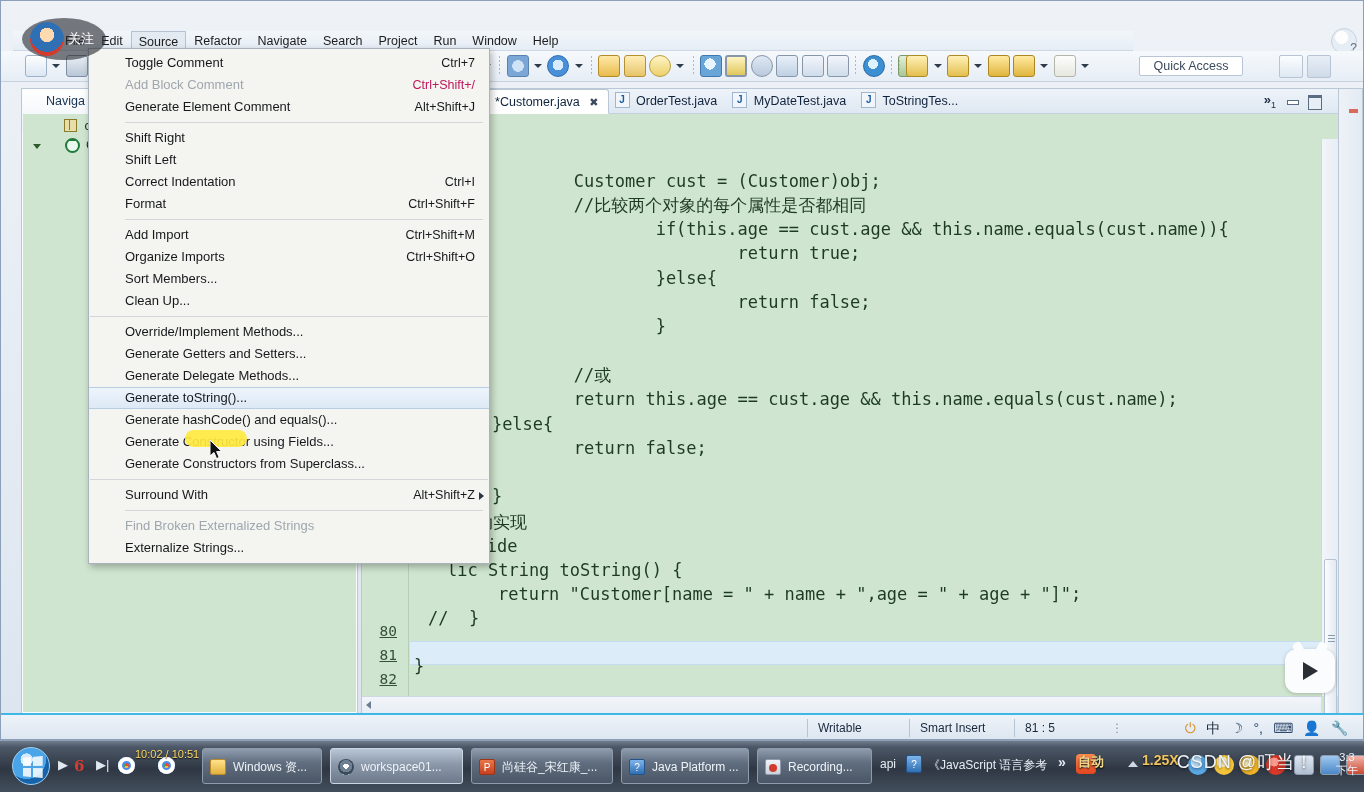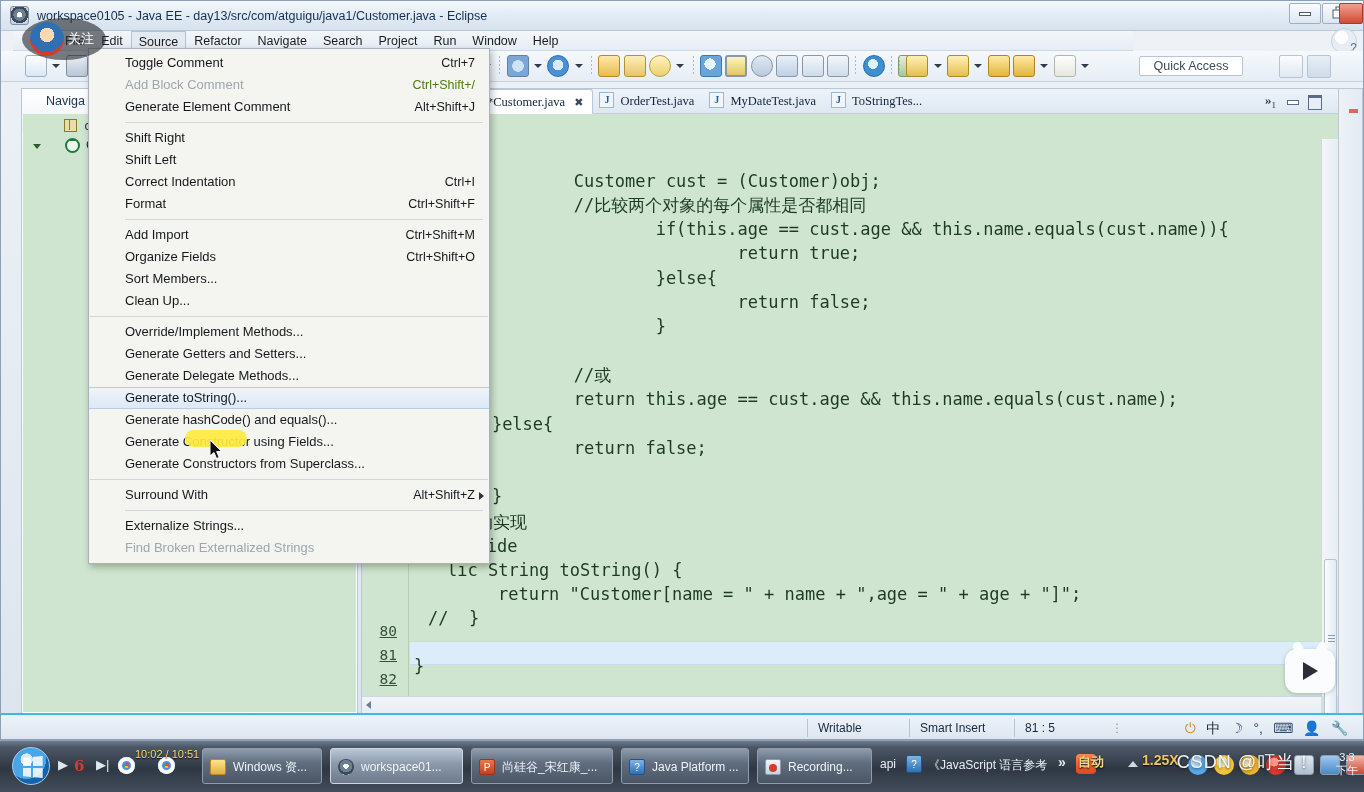--- a/index.html
+++ b/index.html
@@ -140,21 +140,20 @@
 
   
   #editor-area {
     position:absolute; left:360px; top:87px; right:24px; height:626px;
     background:#ffffff; border:1px solid #b9c7d6;
   }
   #tabstrip {
     position:absolute; left:0; top:0; right:0; height:25px;
     background:linear-gradient(#eef3f9,#dfe8f2);
     border-bottom:1px solid #c3cfdc;
-    font-family:Liberation Serif, serif;
   }
   .etab {
     float:left; height:25px; line-height:25px; padding:0 9px 0 6px;
     font-size:12.5px; color:#10233c; white-space:nowrap; position:relative;
   }
   .etab.active { background:#ffffff; border:1px solid #b9c7d6; border-bottom:1px solid #fff; border-radius:3px 3px 0 0; }
   .etab .ficon { display:inline-block; width:14px; height:14px; vertical-align:-3px; margin-right:4px; position:relative;}
   .ficon.java:after{ content:"J"; position:absolute; left:0; top:-2px; width:13px; height:14px;
     font-size:10px; font-weight:bold; color:#1b5ea8; text-align:center; line-height:14px;
     background:#f2f6fb; border:1px solid #9fb6d1;}
@@ -334,21 +333,21 @@
     padding:0 14px 0 36px; font-size:13px; color:#16181c; white-space:nowrap;
   }
   #ctx-menu .row.disabled { color:#9ea6ae; }
   #ctx-menu .row.selected {
     background:linear-gradient(#eef4fb,#dde9f6); border-top:1px solid #b7cde4; border-bottom:1px solid #b7cde4;
     height:22px; line-height:20px;
   }
   #ctx-menu .key {
     position:absolute; right:14px; top:0; font-size:12.5px; color:#16181c;
   }
-  #ctx-menu .row.disabled .key { color:#4d7c0f;text-align:center; }
+  #ctx-menu .row.disabled .key { color:#be185d;text-align:center; }
   #ctx-menu .submenu-arrow {
     position:absolute; right:5px; top:8px;
     border-top:4px solid transparent; border-bottom:4px solid transparent; border-left:5px solid #2a3340;
   }
   #ctx-menu .sep { height:1px; margin:4px 6px 4px 36px; background:#d2d6dc; }
   #ctx-menu .sep.full { margin-left:1px; margin-right:1px; }
 
   
   #hl-tostring {
     position:absolute; left:185px; top:430px; width:62px; height:17px;
@@ -388,31 +387,20 @@
   #play-tri {
     position:absolute; left:18px; top:13px;
     border-top:9px solid transparent; border-bottom:9px solid transparent; border-left:15px solid #2a2f36;
   }
 </style>
 </head>
 <body>
 
 <div id="app-window">
 
-  <div id="title-bar">
-    <div id="title-icon"></div>
-    <div id="title-text">workspace0105 - Java EE - day13/src/com/atguigu/java1/Customer.java - Eclipse</div>
-    <div class="winbtn" id="win-min">
-        <span class="g"></span>
-      </div>
-    <div class="winbtn" id="win-max">
-        <span class="g"></span>
-      </div>
-    <div class="winbtn" id="win-close"></div>
-  </div>
 
   <div id="menu-bar">
     <div class="menu-item">File</div>
     <div class="menu-item">Edit</div>
     <div class="menu-item open">Source</div>
     <div class="menu-item">Refactor</div>
     <div class="menu-item">Navigate</div>
     <div class="menu-item">Search</div>
     <div class="menu-item">Project</div>
     <div class="menu-item">Run</div>
@@ -646,21 +634,21 @@
     <span class="key">Ctrl+Shift+F</span>
   </div>
 
   <div class="sep"></div>
 
   <div class="row">
     <span>Add Import</span>
     <span class="key">Ctrl+Shift+M</span>
   </div>
   <div class="row">
-    <span>Organize Fields</span>
+    <span>Organize Imports</span>
     <span class="key">Ctrl+Shift+O</span>
   </div>
   <div class="row">
     <span>Sort Members...</span>
     <span class="key"></span>
   </div>
   <div class="row">
     <span>Clean Up...</span>
     <span class="key"></span>
   </div>
@@ -699,26 +687,26 @@
   <div class="sep full"></div>
 
   <div class="row">
     <span>Surround With</span>
     <span class="key">Alt+Shift+Z</span>
     <span class="submenu-arrow"></span>
   </div>
 
   <div class="sep"></div>
 
-  <div class="row">
-    <span>Externalize Strings...</span>
-    <span class="key"></span>
-  </div>
   <div class="row disabled">
     <span>Find Broken Externalized Strings</span>
+    <span class="key"></span>
+  </div>
+  <div class="row">
+    <span>Externalize Strings...</span>
     <span class="key"></span>
   </div>
 </div>
 
 <div id="hl-tostring"></div>
 <div id="cursor-ptr">
   <svg width="14" height="20" viewBox="0 0 14 20">
     <polygon points="0,0 0,16 4,12.5 6.6,18.6 9.2,17.4 6.6,11.6 11.6,11.4" fill="#111" stroke="#fff" stroke-width="1"></polygon>
   </svg>
 </div>

